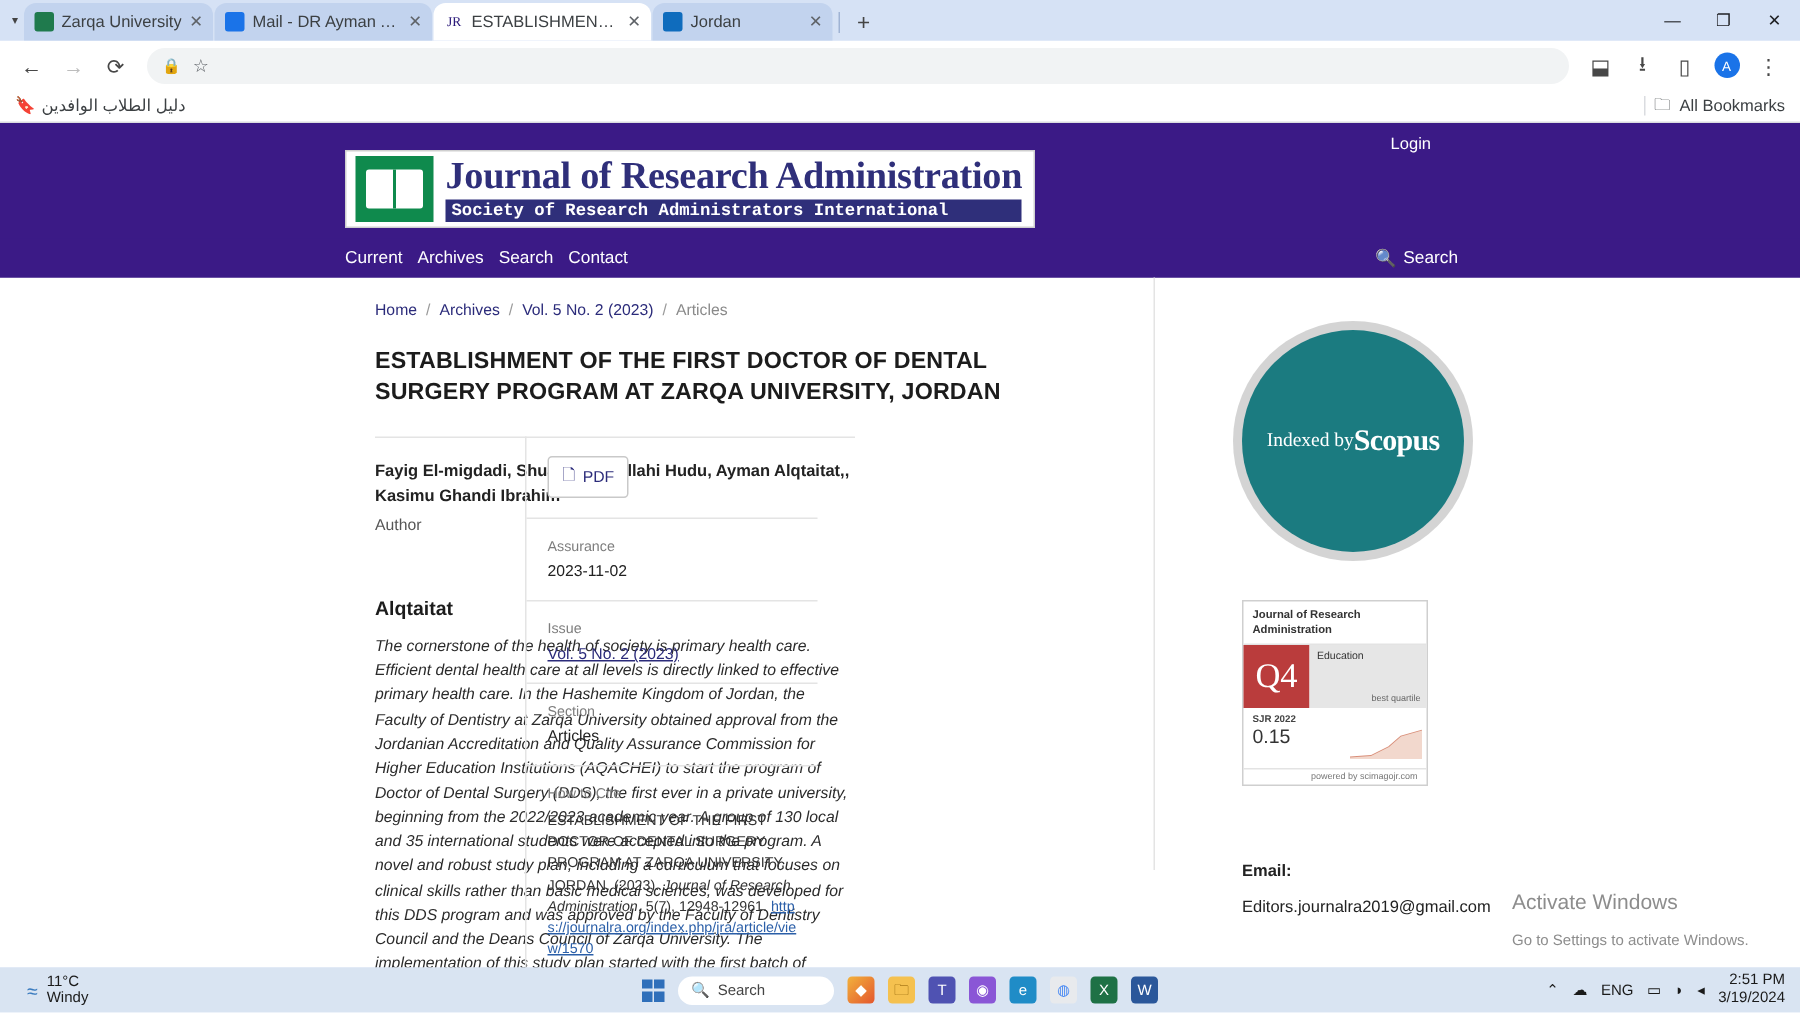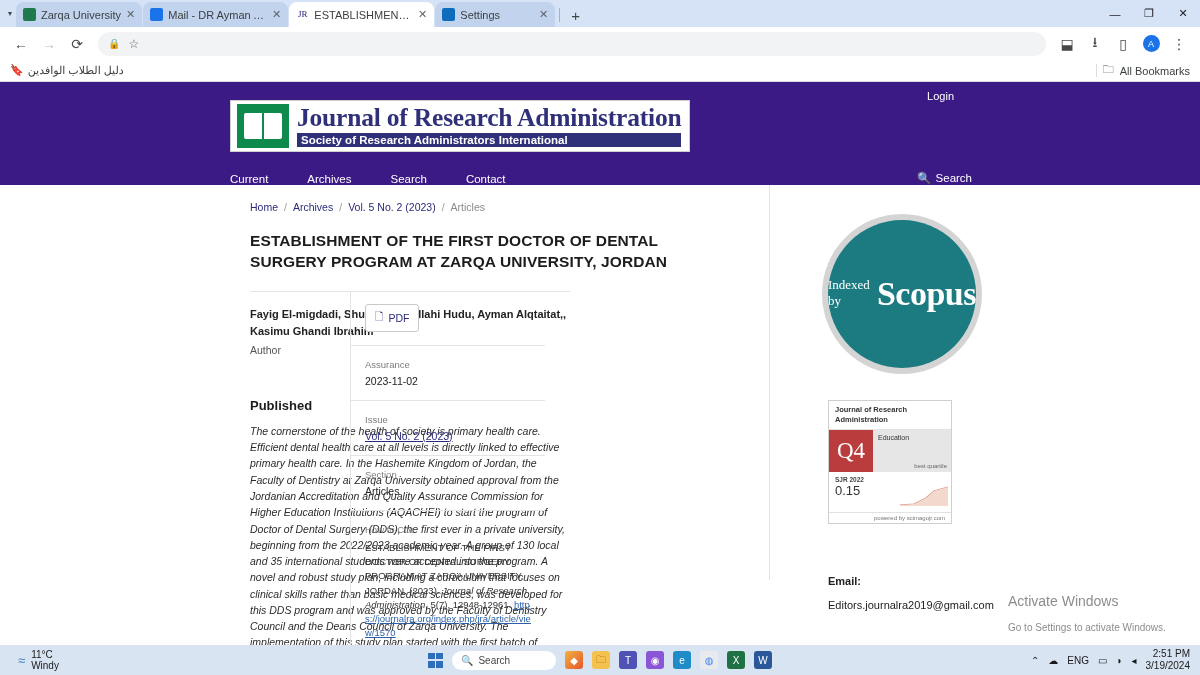--- a/index.html
+++ b/index.html
@@ -75,25 +75,25 @@
   .logo-mark:after {
     content: ""; position: absolute; left: 25px; top: 9px; width: 2px; height: 26px; background: #0f8a4d;
   }
   .logo-text-wrap { display: flex; flex-direction: column; justify-content: center; }
   .logo-title {
     font-family: "Liberation Serif", serif; font-weight: bold; font-size: 25.5px; color: #2f2f7a; line-height: 1.05;
     letter-spacing: -0.2px;
   }
   .logo-sub {
     background: #2f2f7a; color: #ffffff; font-size: 11.5px; font-weight: bold; padding: 1px 4px; margin-top: 2px;
-    font-family: Liberation Sans, sans-serif;
+    font-family: Liberation Mono, monospace;
   }
   .navbar {
     position: absolute; left: 0; right: 0; bottom: 0; height: 26px; background: #3b1a86;
-    display: flex; align-items: flex-end; padding-left: 230px; gap: 39px;
+    display: flex; align-items: center; padding-left: 230px; gap: 10px;
   }
   .navbar a { color: #ffffff; font-size: 11.5px; text-decoration: none; }
   .nav-search { position: absolute; right: 228px; display: flex; align-items: center; gap: 4px; color: #fff; font-size: 11.5px; }
 
   .page-body { display: flex; height: 395px; }
   .content-col { width: 770px; border-right: 1px solid #e4e4e4; padding: 0; position: relative; }
   .breadcrumb { font-size: 10.5px; color: #6c6c6c; padding: 16px 0 0 250px; display: flex; gap: 6px; align-items: center;}
   .breadcrumb a { color: #2b2b7a; text-decoration: none; }
   .breadcrumb .sep { color: #9a9a9a; }
   .breadcrumb .current { color: #8a8a8a; }
@@ -124,21 +124,21 @@
   .cite-text i { font-style: italic; }
   .cite-link { color: #2b5fa8; word-break: break-all; text-decoration: underline; }
 
   .side-col { width: 430px; position: relative; }
   .scopus-badge {
     position: absolute; left: 58px; top: 35px; width: 148px; height: 148px; border-radius: 50%;
     background: #1b7b80; color: #ffffff; display: flex; flex-direction: row; align-items: center;
     justify-content: center; box-shadow: 0 0 0 6px rgba(120,120,120,0.32);
   }
   .scopus-badge .ind { font-family: "Liberation Serif", serif; font-size: 13px; margin-bottom: 3px; }
-  .scopus-badge .name { font-family: "Liberation Serif", serif; font-size: 34px; font-weight: bold; letter-spacing: -0.5px; }
+  .scopus-badge .name { font-family: "Liberation Serif", serif; font-size: 20px; font-weight: bold; letter-spacing: -0.5px; }
   .sjr-card {
     position: absolute; left: 58px; top: 215px; width: 124px; border: 1px solid #cfcfcf; background: #fff;
     font-size: 7.5px; color: #333;
   }
   .sjr-top { padding: 4px 6px; font-weight: bold; font-size: 7.5px; line-height: 1.3; border-bottom: 1px solid #e3e3e3;}
   .sjr-q { display: flex; height: 42px; }
   .sjr-qbox { width: 44px; background: #ba3c3c; color: #fff; display: flex; align-items: center; justify-content: center;
     font-family: "Liberation Serif", serif; font-size: 23px; }
   .sjr-qright { flex:1 1 auto; background: #e6e6e6; position: relative; padding: 4px 5px; }
   .sjr-cat { font-size: 7px; color: #333; }
@@ -201,21 +201,21 @@
       <span class="label">Mail - DR Ayman Al Qataitat - O</span>
       <span class="close">✕</span>
     </div>
     <div class="tab active">
       <span class="favicon fav-doc">JR</span>
       <span class="label">ESTABLISHMENT OF THE FIRST</span>
       <span class="close">✕</span>
     </div>
     <div class="tab">
       <span class="favicon fav-outlook"></span>
-      <span class="label">Settings</span>
+      <span class="label">Jordan</span>
       <span class="close">✕</span>
     </div>
     <div class="tab-divider"></div>
     <div class="tab-new">+</div>
 
     <div class="win-controls">
       <div class="win-btn">—</div>
       <div class="win-btn">❐</div>
       <div class="win-btn">✕</div>
     </div>
@@ -289,21 +289,21 @@
           <span class="current">Articles</span>
         </div>
 
         <div class="article-title">ESTABLISHMENT OF THE FIRST DOCTOR OF DENTAL SURGERY PROGRAM AT ZARQA UNIVERSITY, JORDAN</div>
 
         <div class="article-split">
           <div class="left-col">
             <div class="left-inner">
               <div class="authors">Fayig El-migdadi, Shuaibu Abdullahi Hudu, Ayman Alqtaitat,, Kasimu Ghandi Ibrahim</div>
               <div class="author-role">Author</div>
-              <div class="abstract-h">Published</div>
+              <div class="abstract-h">Alqtaitat</div>
               <div class="abstract-p">The cornerstone of the health of society is primary health care. Efficient dental health care at all levels is directly linked to effective primary health care. In the Hashemite Kingdom of Jordan, the Faculty of Dentistry at Zarqa University obtained approval from the Jordanian Accreditation and Quality Assurance Commission for Higher Education Institutions (AQACHEI) to start the program of Doctor of Dental Surgery (DDS), the first ever in a private university, beginning from the 2022/2023 academic year. A group of 130 local and 35 international students were accepted into the program. A novel and robust study plan, including a curriculum that focuses on clinical skills rather than basic medical sciences, was developed for this DDS program and was approved by the Faculty of Dentistry Council and the Deans Council of Zarqa University. The implementation of this study plan started with the first batch of selected students in October 2022 and the students are now in the summer semester of their first year of the program. Here, we describe the general outline and the</div>
             </div>
           </div>
 
           <div class="right-col">
             <div class="rc-block">
               <div class="pdf-btn">
                 <span>🗋</span>
                 <span>PDF</span>
               </div>

